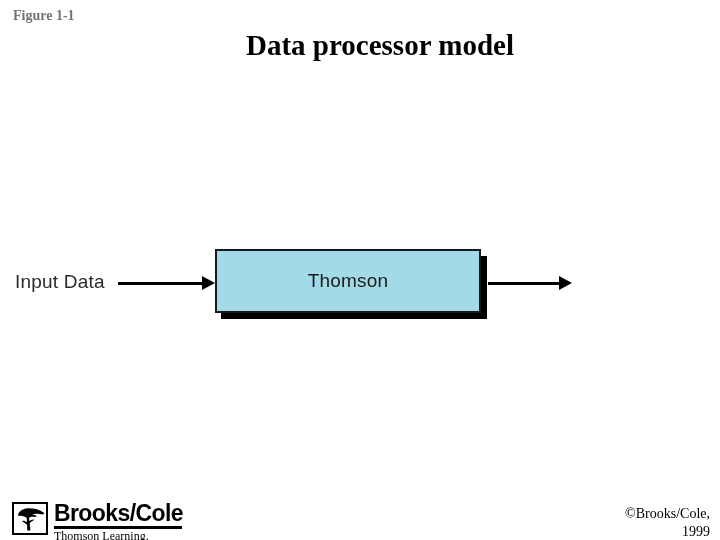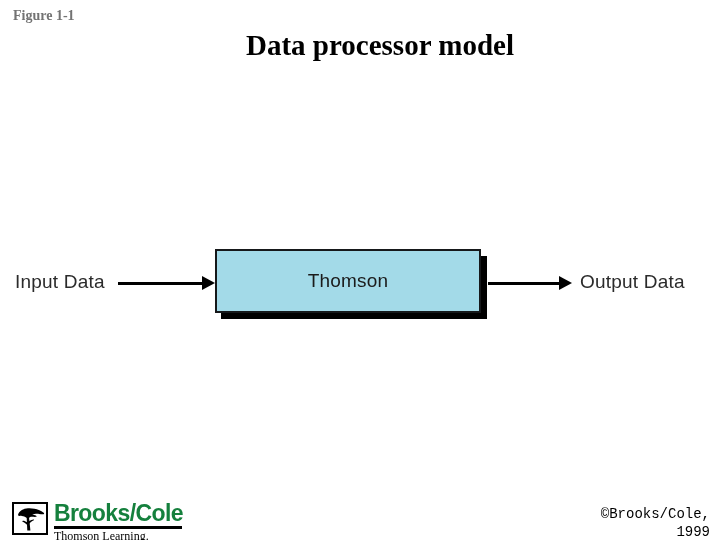--- a/index.html
+++ b/index.html
@@ -163,21 +163,21 @@
     position: absolute;
     left: 42px;
     top: 0px;
     width: 136px;
   }
   .logo-brand {
     font-family: "Liberation Sans", sans-serif;
     font-weight: bold;
     font-size: 23px;
     line-height: 23px;
-    color: #15803d;
+    color: #000000;
     letter-spacing: -0.6px;
     white-space: nowrap;
   }
   .logo-rule {
     width: 128px;
     height: 3px;
     background: #000000;
     margin-top: 1px;
   }
   .logo-sub {
@@ -189,21 +189,21 @@
     white-space: nowrap;
     margin-top: 1px;
   }
 
   
   .copyright {
     position: absolute;
     right: 10px;
     top: 505px;
     text-align: right;
-    font-family: Liberation Mono, monospace;
+    font-family: Liberation Serif, serif;
     font-size: 14px;
     line-height: 18px;
     color: #000000;
     white-space: nowrap;
   }
 </style>
 </head>
 <body>
 
 <div class="slide">
@@ -223,21 +223,20 @@
 
     <div class="proc-shadow"></div>
     <div class="proc-box"></div>
     <div class="proc-label">Thomson</div>
 
     <div class="arrow arrow-out">
       <div class="shaft"></div>
       <div class="head"></div>
     </div>
 
-    <div class="io-label io-output">Output Data</div>
 
   </div>
 
   <div class="logo">
     <div class="logo-mark">
       <svg width="32" height="29" viewBox="0 0 32 29" xmlns="http://www.w3.org/2000/svg">
         <path fill="#000000" d="M4 11 C5 7 9 4.5 14 4.2 C19 3.9 24 5.2 27.5 7.2 C29.5 8.3 30.5 9.3 30 9.9 C29.4 10.6 27 10 25 9.9 C22 9.7 19.5 10.2 18.2 11.1 C19.8 11.0 21.6 11.2 22.4 11.9 C23.1 12.5 22.4 13.0 21 13.0 C19.4 13.0 17.6 12.6 16.3 12.9 C15.4 13.1 15.0 13.6 15.1 14.3 L15.4 17 C16.6 16.2 18.2 15.4 19.4 15.4 C20.3 15.4 20.2 16.0 19.3 16.6 C18.1 17.4 16.4 18.3 15.7 19.4 L16.4 26.5 L13.3 26.5 L13.0 20.8 C12.1 19.6 10.4 18.6 9.2 18.0 C8.2 17.5 8.0 16.9 8.9 16.8 C10.1 16.7 11.7 17.4 12.9 18.3 L12.7 14.1 C12.0 13.3 10.6 12.6 9.2 12.3 C7.4 11.9 5.6 12.1 5.0 11.8 C4.3 11.5 3.8 11.3 4 11 Z"></path>
         <path fill="#000000" d="M10.5 9.0 C8.5 9.2 6.6 10.0 5.6 10.9 C6.9 10.6 8.6 10.4 10.3 10.6 C11.8 10.8 13.0 11.2 13.6 11.6 C13.2 10.5 12.0 8.9 10.5 9.0 Z"></path>
       </svg>
     </div>

